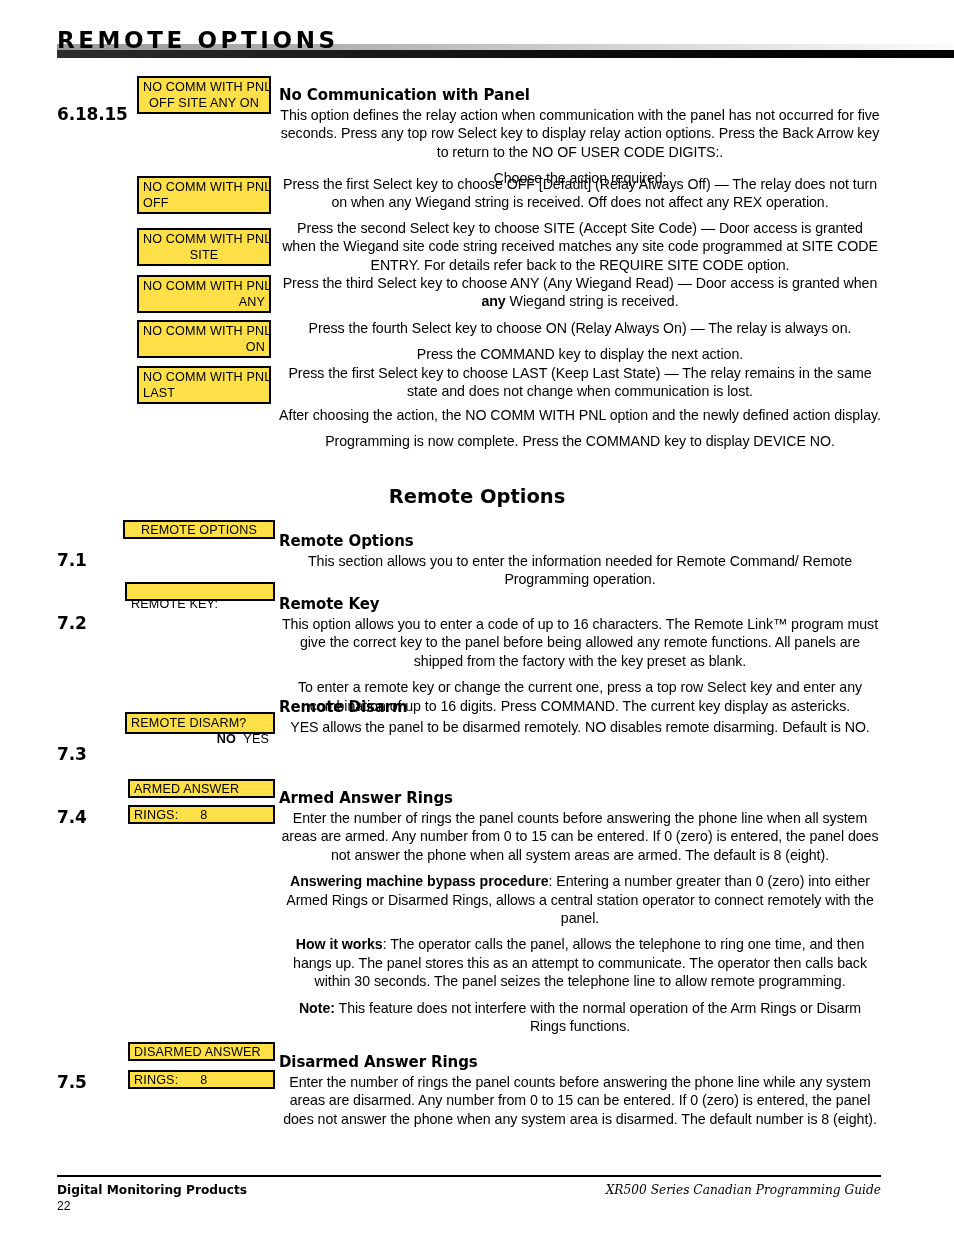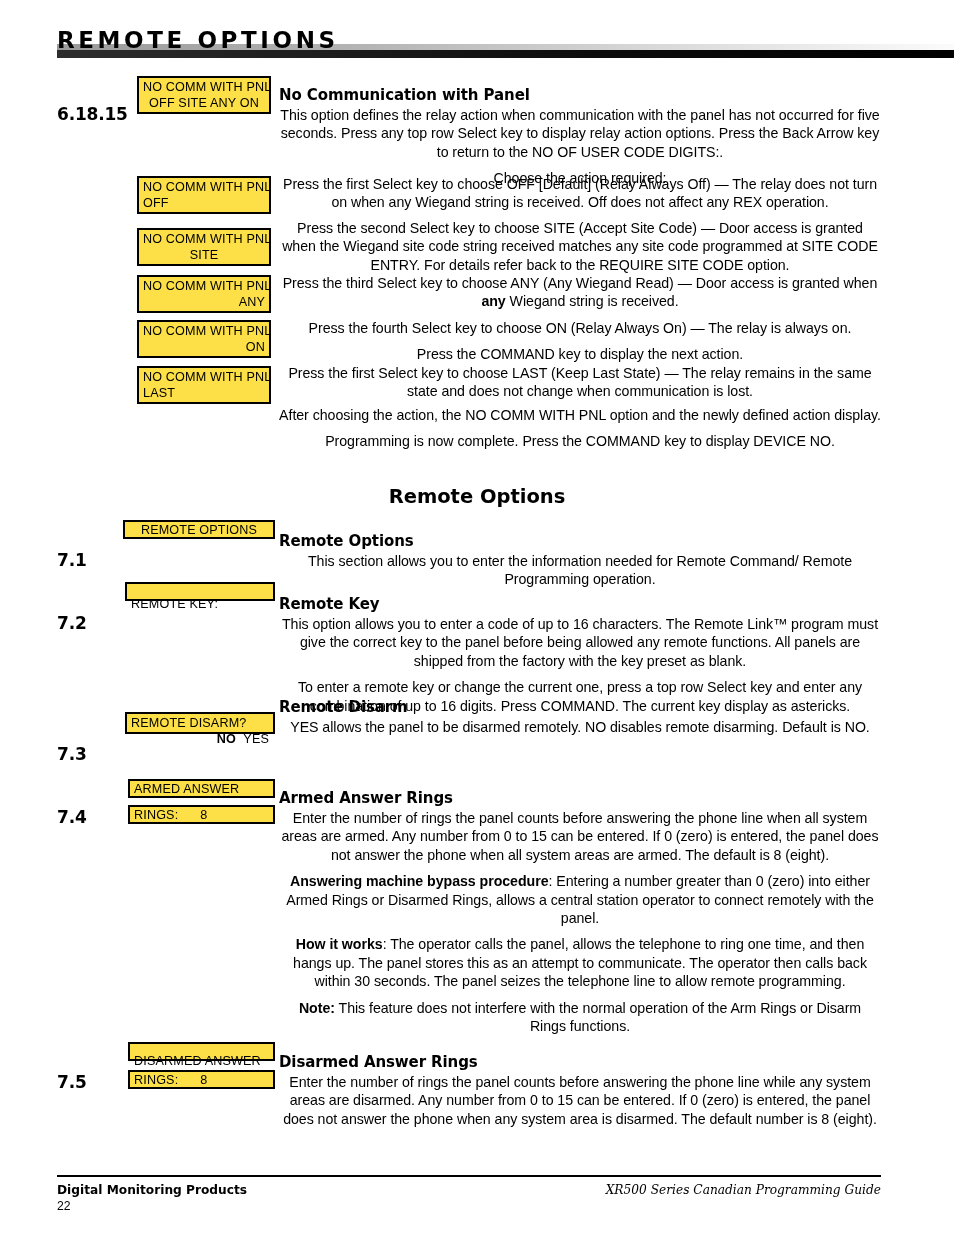--- a/index.html
+++ b/index.html
@@ -265,21 +265,21 @@
 </div>
 <div class="bodycol" style="top:773px;">
   <div class="h3">Armed Answer Rings</div>
   <p class="t">Enter the number of rings the panel counts before answering the phone line when all system areas are armed.  Any number from 0 to 15 can be entered.  If 0 (zero) is entered, the panel does not answer the phone when all system areas are armed.  The default is 8 (eight).</p>
   <p class="t"><b>Answering machine bypass procedure</b>: Entering a number greater than 0 (zero) into either Armed Rings or Disarmed Rings, allows a central station operator to connect remotely with the panel.</p>
   <p class="t"><b>How it works</b>: The operator calls the panel, allows the telephone to ring one time, and then hangs up.  The panel stores this as an attempt to communicate.  The operator then calls back within 30 seconds.  The panel seizes the telephone line to allow remote programming.</p>
   <p class="t"><b>Note:</b> This feature does not interfere with the normal operation of the Arm Rings or Disarm Rings functions.</p>
 </div>
 
 <div class="secnum" style="top:1040px;">7.5</div>
-<div class="lcd" style="left:128px; top:1042px; width:147px; height:19px; padding-top:9px;">
+<div class="lcd" style="left:128px; top:1042px; width:147px; height:19px; padding-top:0;">
   <span class="ln l">DISARMED ANSWER</span>
 </div>
 <div class="lcd" style="left:128px; top:1070px; width:147px; height:19px; padding-top:0;">
   <span class="ln l"><span>RINGS:</span>&nbsp;&nbsp;&nbsp;&nbsp;&nbsp;&nbsp;<span>8</span></span>
 </div>
 <div class="bodycol" style="top:1037px;">
   <div class="h3">Disarmed Answer Rings</div>
   <p class="t">Enter the number of rings the panel counts before answering the phone line while any system areas are disarmed.  Any number from 0 to 15 can be entered.  If 0 (zero) is entered, the panel does not answer the phone when any system area is disarmed.  The default number is 8 (eight).</p>
 </div>
 

